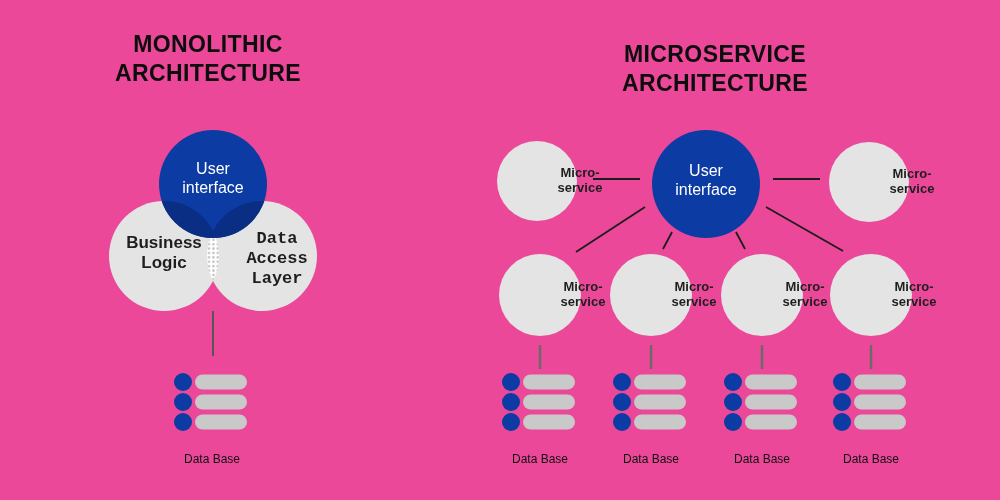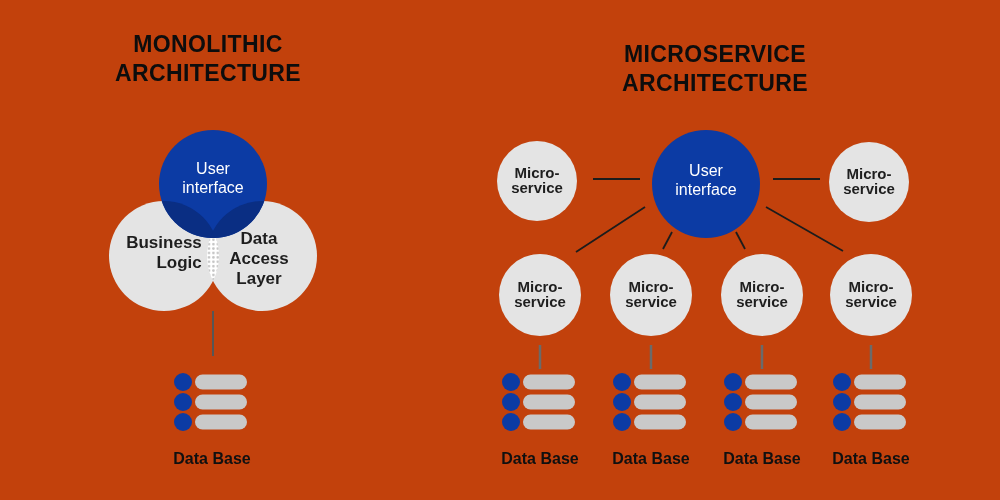--- a/index.html
+++ b/index.html
@@ -12,21 +12,21 @@
     --line-gray:#6a6a6a;
     --line-darkgray:#565656;
     --title-ink:#0d0d0d;
     --label-ink:#1e1e1e;
     --white:#ffffff;
   }
   html,body{margin:0;padding:0;background:#ffffff;}
   .canvas{
     position:relative;
     width:1000px;height:500px;
-    background:#c2410c;
+    background:#ec4899;
     font-family:"Liberation Sans","DejaVu Sans",sans-serif;
     overflow:hidden;
   }
   .shape-layer{position:absolute;left:0;top:0;}
   .label{
     position:absolute;
     transform:translate(-50%,-50%);
     white-space:pre-line;
     text-align:center;
     pointer-events:none;
@@ -44,28 +44,29 @@
     font-weight:400;
     color:var(--white);
   }
   .node-label{
     font-size:17px;
     line-height:20px;
     font-weight:700;
     color:var(--label-ink);
   }
   .micro-label{
-    font-size:15px;
+    font-size:13px;
     line-height:15px;
     font-weight:700;
     color:var(--label-ink);
+    margin-left:43px;
   }
   .db-label{
-    font-size:16px;
-    font-weight:700;
+    font-size:12px;
+    font-weight:400;
     color:#101010;
     text-align:right;
   }
   .gray-node{fill:var(--node-gray);}
   .blue-node{fill:var(--primary-blue);}
   .petal{fill:var(--overlap-blue);}
   .db-dot{fill:var(--primary-blue);}
   .db-pill{fill:var(--pill-gray);}
   .stipple-dot{fill:var(--stipple-gray);}
   .black-line{stroke:var(--line-black);stroke-width:1.8;}
@@ -135,23 +136,23 @@
     <use href="#db-icon" xlink:href="#db-icon" transform="translate(871,382)"></use>
   </svg>
 
   <div class="label title" style="left:208px;top:59px;">MONOLITHIC
 ARCHITECTURE</div>
   <div class="label title" style="left:715px;top:69px;">MICROSERVICE
 ARCHITECTURE</div>
 
   <div class="label ui-label" style="left:213px;top:178px;">User
 interface</div>
-  <div class="label node-label" style="left:164px;top:253px;text-align:right;">Business
+  <div class="label node-label" style="left:164px;top:253px;">Business
 Logic</div>
-  <div class="label node-label" style="left:259px;top:259px;">Data
+  <div class="label node-label" style="left:277px;top:259px;font-family:Liberation Mono, monospace;">Data
 Access
 Layer</div>
   <div class="label db-label" style="left:212px;top:459px;">Data Base</div>
 
   <div class="label ui-label" style="left:706px;top:180px;">User
 interface</div>
   <div class="label micro-label" style="left:537px;top:180px;">Micro-
 service</div>
   <div class="label micro-label" style="left:869px;top:181px;">Micro-
 service</div>

